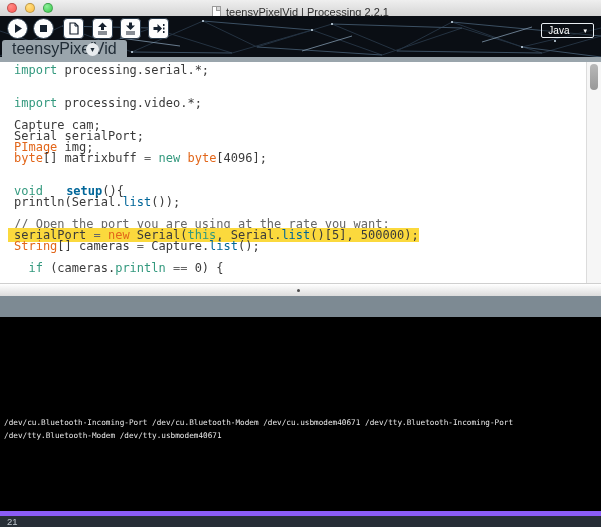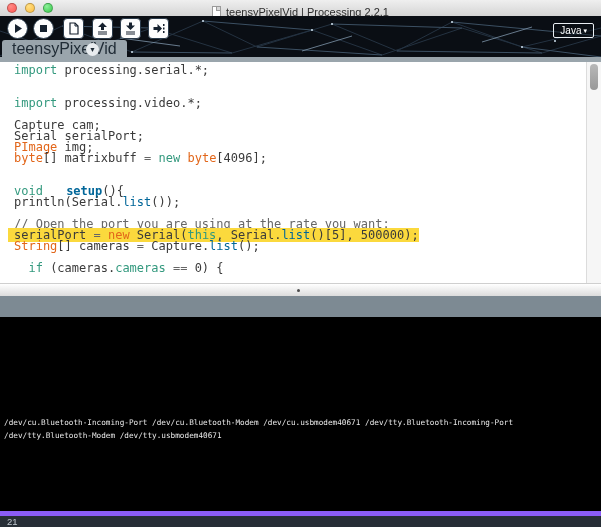--- a/index.html
+++ b/index.html
@@ -24,21 +24,21 @@
   
   .darkzone { position:absolute; left:0; top:16px; width:601px; height:41px; background:#0a0e14; overflow:hidden; }
   .darkzone svg.bg { position:absolute; left:0; top:0; }
   .tb-buttons { position:absolute; left:0; top:2px; height:21px; }
   .tb-btn { position:absolute; top:0; width:21px; height:21px; background:#fdfdfd;
     border:1px solid #2a3a4a; display:flex; align-items:center; justify-content:center; cursor:pointer; }
   .tb-btn.circle { border-radius:50%; }
   .tb-btn.square { border-radius:4px; }
   .mode-btn { position:absolute; right:7px; top:7px; height:15px; padding:0 6px;
     border:1px solid #e9eef3; border-radius:2px; color:#fff; font-size:10px;
-    display:flex; align-items:center; gap:2px; background:rgba(10,14,20,.4); cursor:pointer; }
+    display:flex; align-items:center; gap:14px; background:rgba(10,14,20,.4); cursor:pointer; }
   .mode-caret { font-size:7px; line-height:1; }
   .tab { position:absolute; left:2px; top:24px; height:17px; padding:0 10px;
     background:#9aa5ac; border-radius:3px 3px 0 0; display:flex; align-items:center; cursor:pointer; }
   .tab-label { font-size:16px; color:#1f2b35; }
   .tab-menu { position:absolute; left:86px; top:27px; width:13px; height:13px; border-radius:50%;
     background:#e8ecef; display:flex; align-items:center; justify-content:center; cursor:pointer; }
   .tab-menu-caret { font-size:7px; color:#1f2b35; line-height:1; }
 
   
   .strip { position:absolute; left:0; top:57px; width:601px; height:5px; background:#9aa5ac; }
@@ -190,21 +190,21 @@
         <div class="code-line"><span><span class="tk-ty">byte</span><span class="tk-pl">[] matrixbuff </span><span class="tk-op">=</span><span class="tk-pl"> </span><span class="tk-kw">new</span><span class="tk-pl"> </span><span class="tk-ty">byte</span><span class="tk-pl">[4096];</span></span></div>
         <div class="code-line"><span></span></div>
         <div class="code-line"><span></span></div>
         <div class="code-line"><span><span class="tk-kw">void</span><span class="tk-pl"> </span><span class="tk-fnb">setup</span><span class="tk-pl">(){</span></span></div>
         <div class="code-line"><span><span class="tk-pl">println(Serial.</span><span class="tk-fn">list</span><span class="tk-pl">());</span></span></div>
         <div class="code-line"><span></span></div>
         <div class="code-line"><span><span class="tk-cm">// Open the port you are using at the rate you want:</span></span></div>
         <div class="code-line"><span class="hl-bg"><span class="tk-pl">serialPort </span><span class="tk-op">=</span><span class="tk-pl"> </span><span class="tk-ty">new</span><span class="tk-pl"> Serial(</span><span class="tk-kw">this</span><span class="tk-pl">, Serial.</span><span class="tk-fn">list</span><span class="tk-pl">()[5], 500000);</span></span></div>
         <div class="code-line"><span><span class="tk-ty">String</span><span class="tk-pl">[] cameras </span><span class="tk-op">=</span><span class="tk-pl"> Capture.</span><span class="tk-fn">list</span><span class="tk-pl">();</span></span></div>
         <div class="code-line"><span></span></div>
-        <div class="code-line"><span><span class="tk-pl">  </span><span class="tk-kw">if</span><span class="tk-pl"> (cameras.</span><span class="tk-kw">cameras</span><span class="tk-pl"> </span><span class="tk-op">==</span><span class="tk-pl"> 0) {</span></span></div>
+        <div class="code-line"><span><span class="tk-pl">  </span><span class="tk-kw">if</span><span class="tk-pl"> (cameras.</span><span class="tk-kw">println</span><span class="tk-pl"> </span><span class="tk-op">==</span><span class="tk-pl"> 0) {</span></span></div>
       </div>
     <div class="vscroll">
       <div class="vthumb"></div>
     </div>
   </div>
 
   <div class="divider">
     <div class="divider-dot"></div>
   </div>
 

